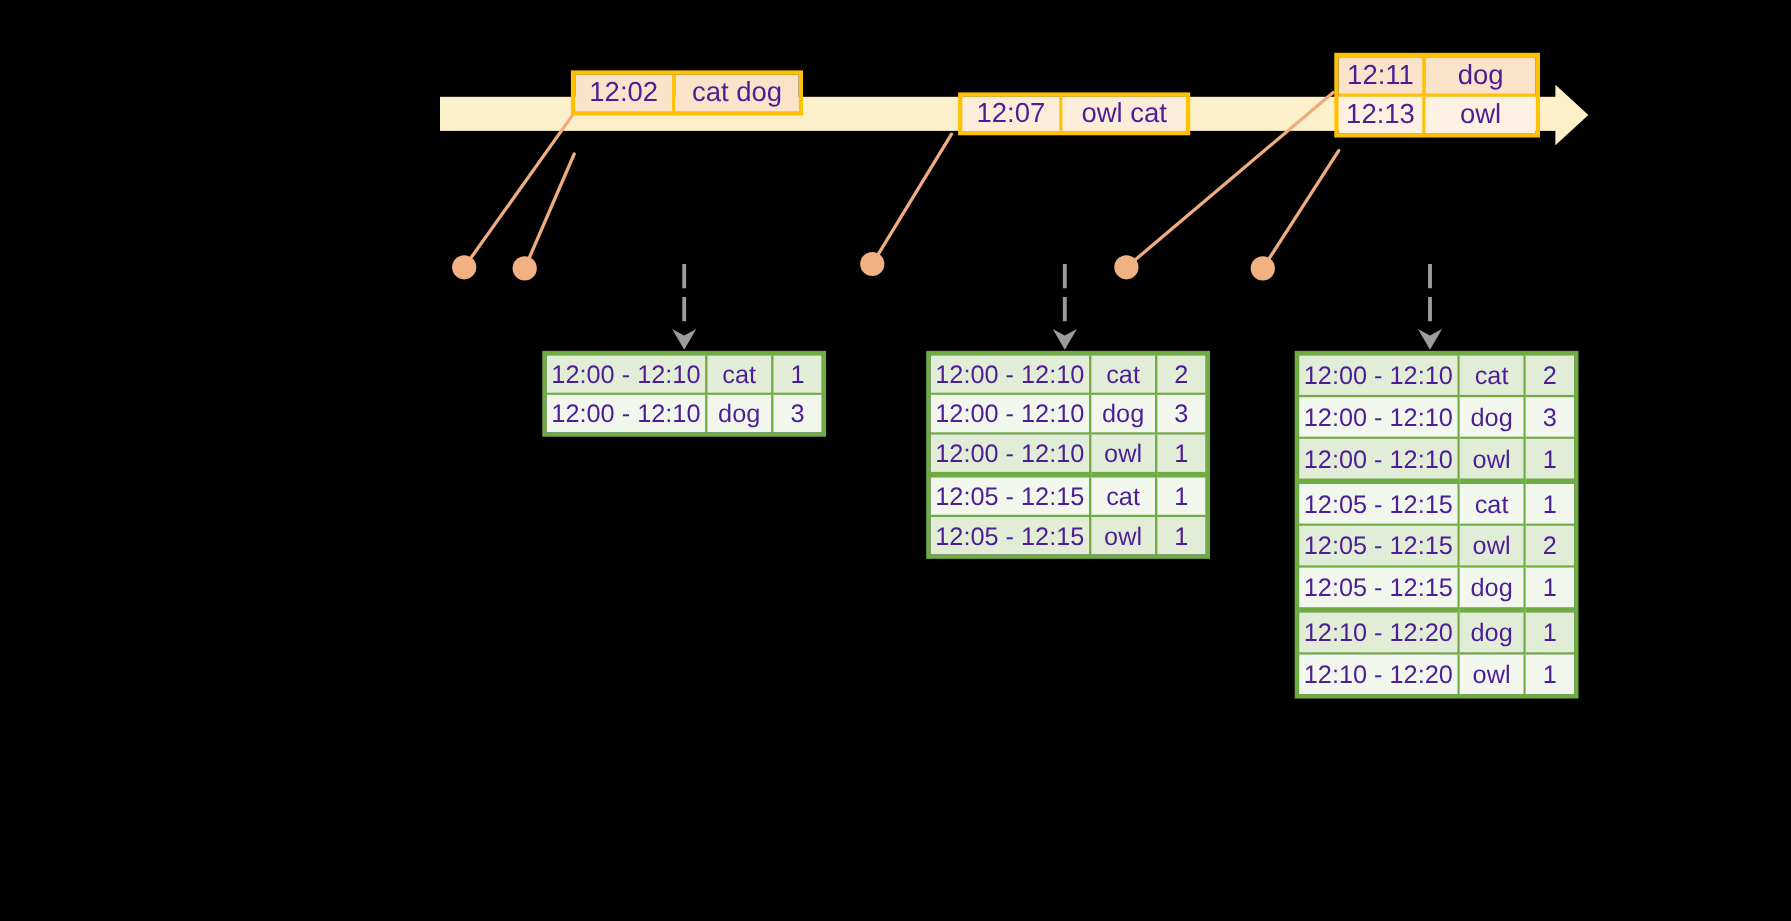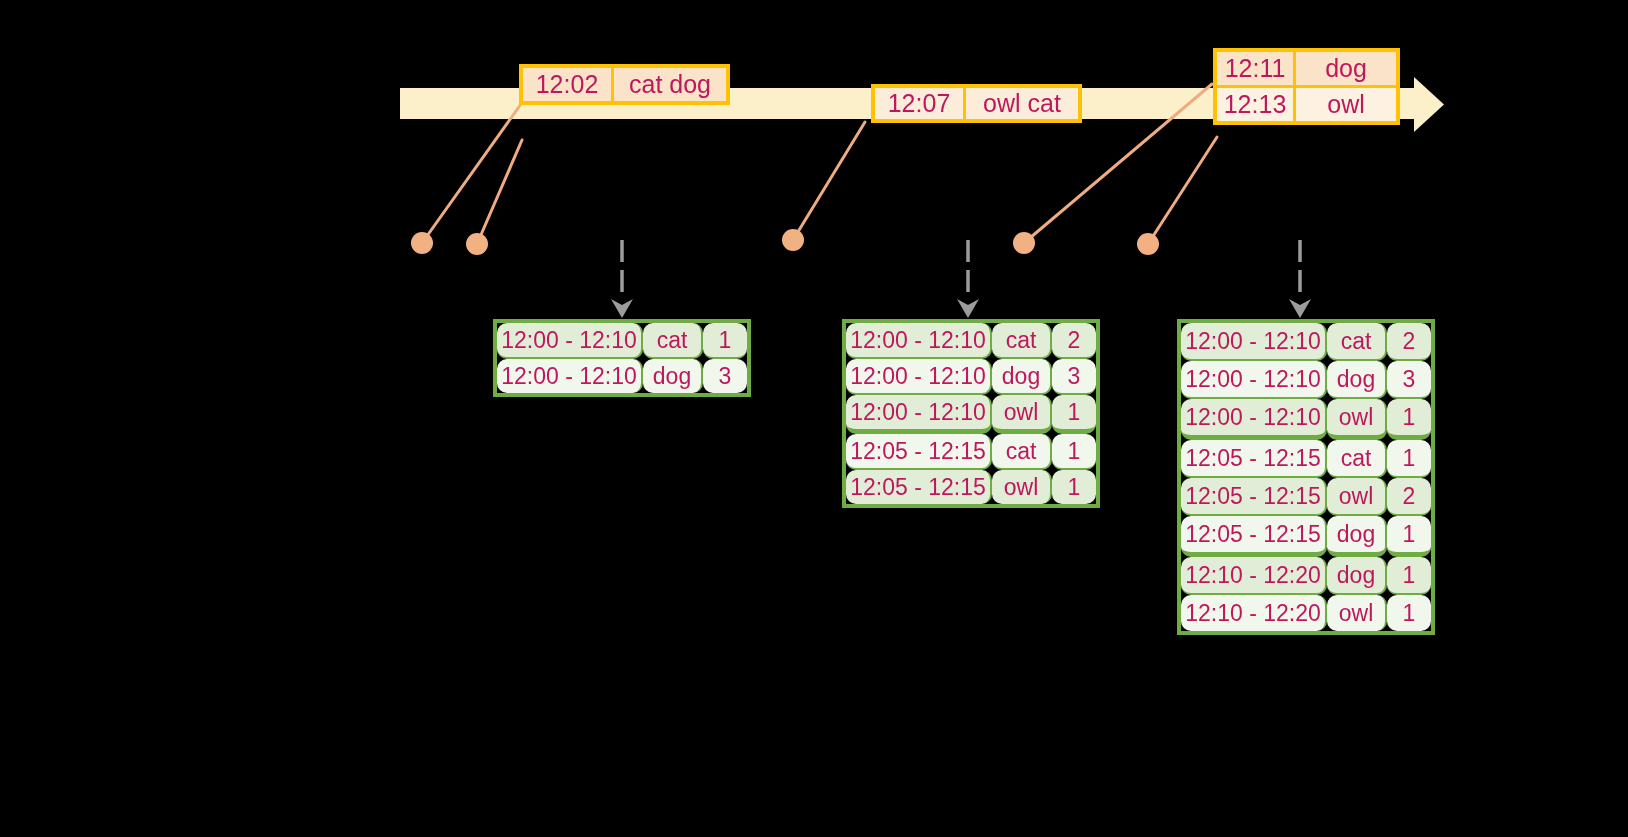--- a/index.html
+++ b/index.html
@@ -1,18 +1,18 @@
 <!DOCTYPE html>
 <html><head>
 <meta charset="utf-8">
 <style>
   html,body{margin:0;padding:0;background:#000;}
   #canvas{
     position:relative;width:1628px;height:837px;background:#000;overflow:hidden;
-    font-family:"Liberation Sans","DejaVu Sans",sans-serif;color:#be185d;
+    font-family:"Liberation Sans","DejaVu Sans",sans-serif;color:#4c1d95;
   }
   
   .band{position:absolute;left:400px;top:88px;width:1015px;height:31px;background:#fbf0ca;}
   
   #vector-layer{position:absolute;left:0;top:0;width:1628px;height:837px;}
   
   table.etable{
     position:absolute;border-collapse:separate;border-spacing:0;
     border:4px solid #ffc103;font-size:25px;
   }
@@ -31,21 +31,21 @@
   .r-peach td{background:#fae3c9;}
   .r-cream td{background:#fdf2e2;}
   .r-mid td{background:#fcedda;}
   
   table.gtable{
     position:absolute;border-collapse:separate;border-spacing:0;
     border:4px solid #6fac44;font-size:23px;
   }
   table.gtable td{
     border-right:2px solid #6fac44;border-bottom:2px solid #6fac44;
-    text-align:center;vertical-align:middle;padding:0;height:34px;border-radius:10px;
+    text-align:center;vertical-align:middle;padding:0;height:34px;
   }
   table.gtable.tall td{height:36px;}
   table.gtable td:last-child{border-right:none;}
   table.gtable tr:last-child td{border-bottom:none;}
   table.gtable tr.ge td{border-bottom-width:5px;}
   table.gtable tr:nth-child(odd) td{background:#e2edd8;}
   table.gtable tr:nth-child(even) td{background:#f2f7ee;}
   .gt-window{width:144px;}
   .gt-word{width:58px;}
   .gt-count{width:44px;}

